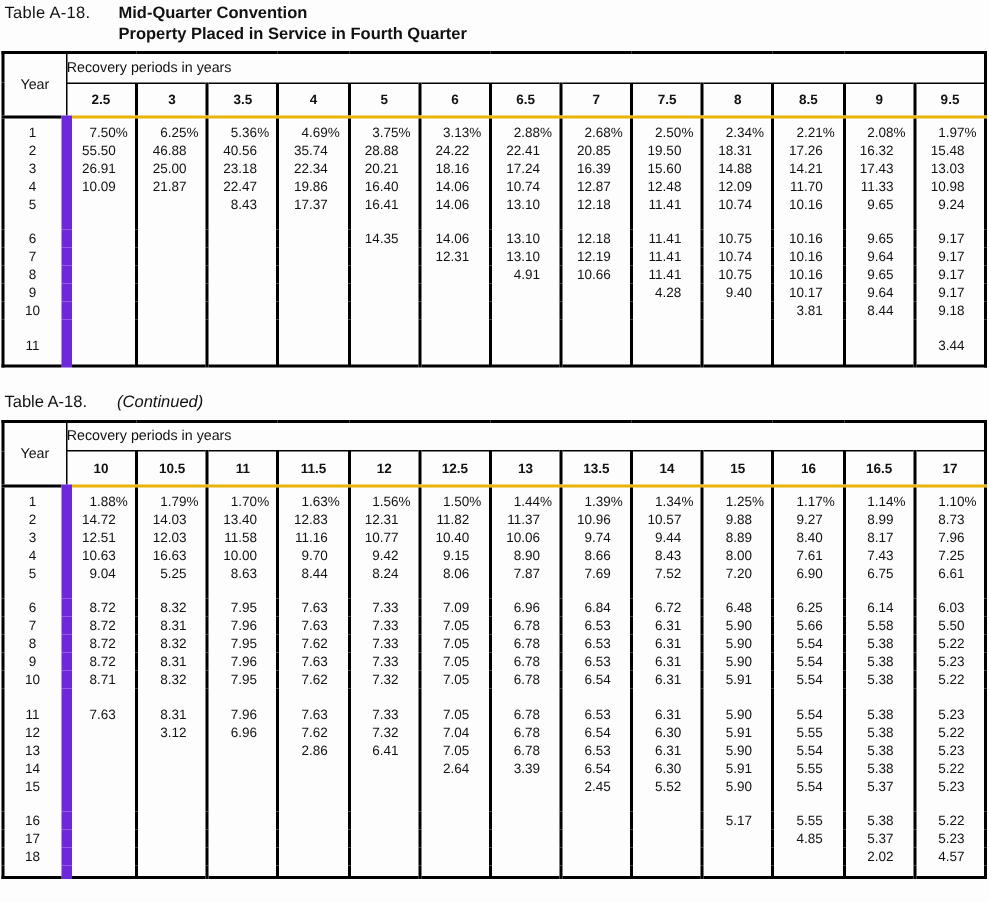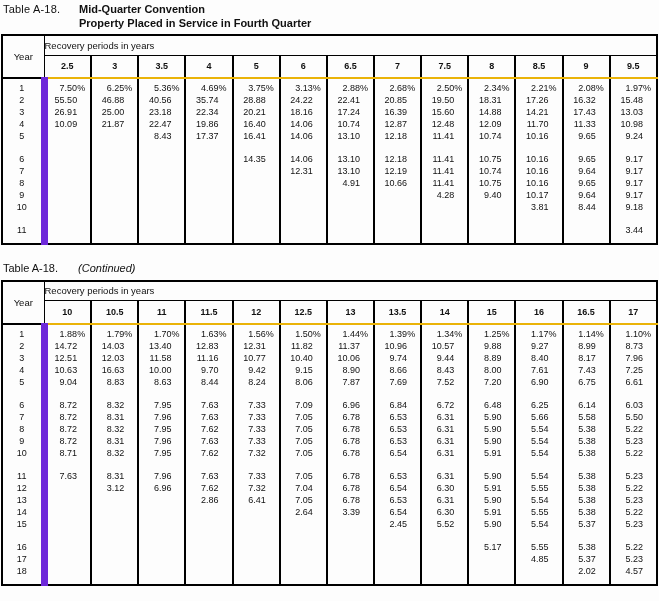--- a/index.html
+++ b/index.html
@@ -428,21 +428,21 @@
           <td>8.66</td>
           <td>8.43</td>
           <td>8.00</td>
           <td>7.61</td>
           <td>7.43</td>
           <td>7.25</td>
         </tr>
         <tr>
           <td class="year-c">5</td>
           <td>9.04</td>
-          <td>8.83</td>
+          <td>5.25</td>
           <td>8.63</td>
           <td>8.44</td>
           <td>8.24</td>
           <td>8.06</td>
           <td>7.87</td>
           <td>7.69</td>
           <td>7.52</td>
           <td>7.20</td>
           <td>6.90</td>
           <td>6.75</td>

